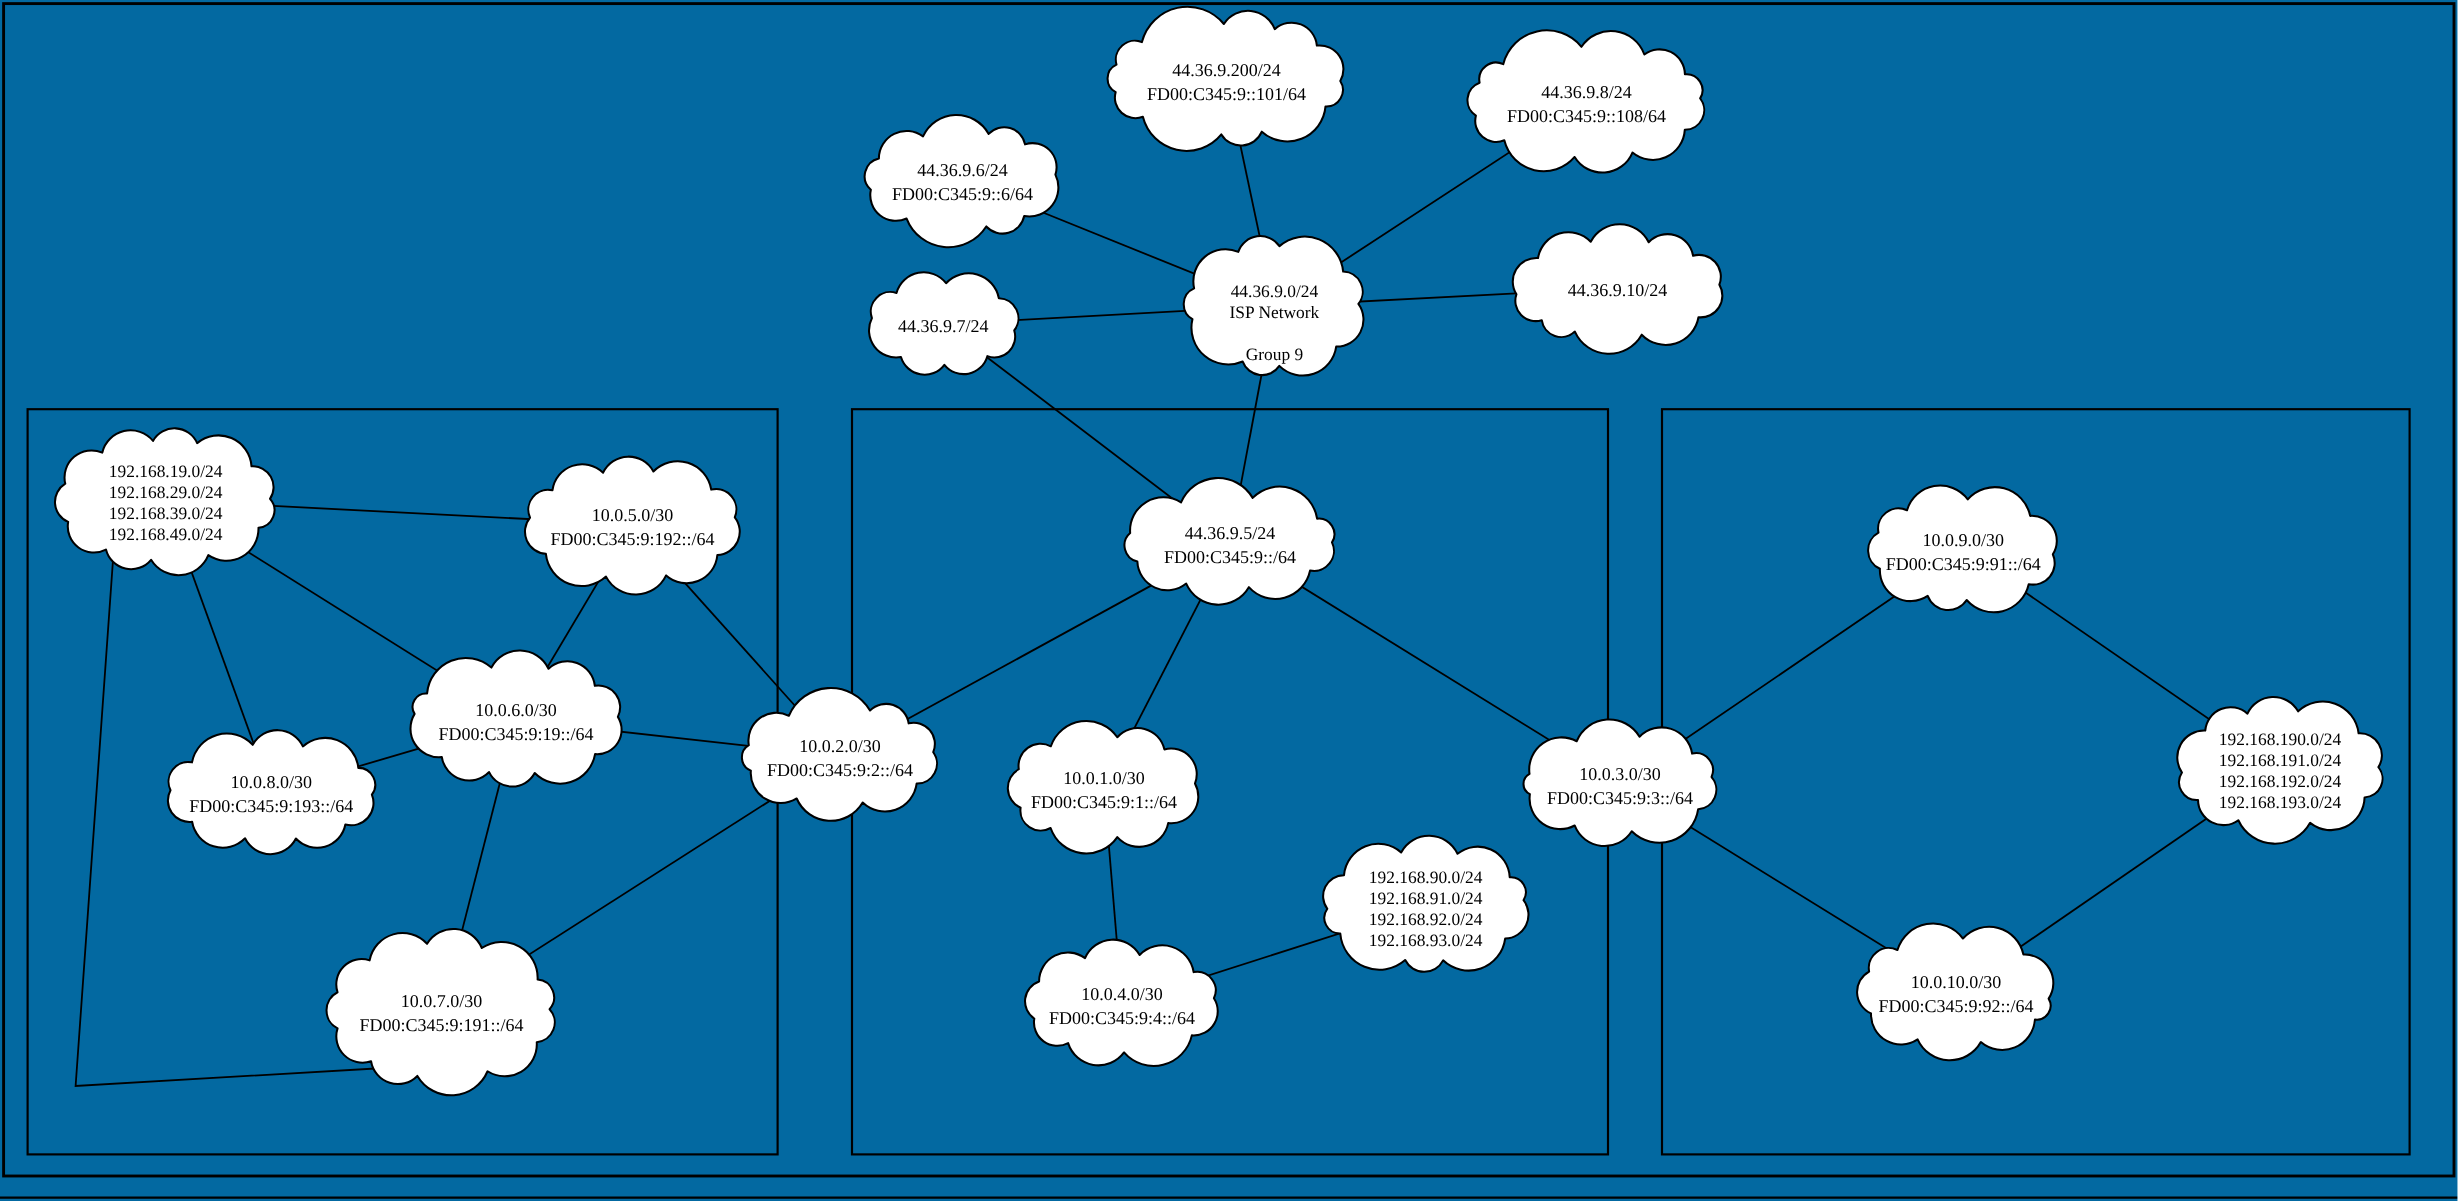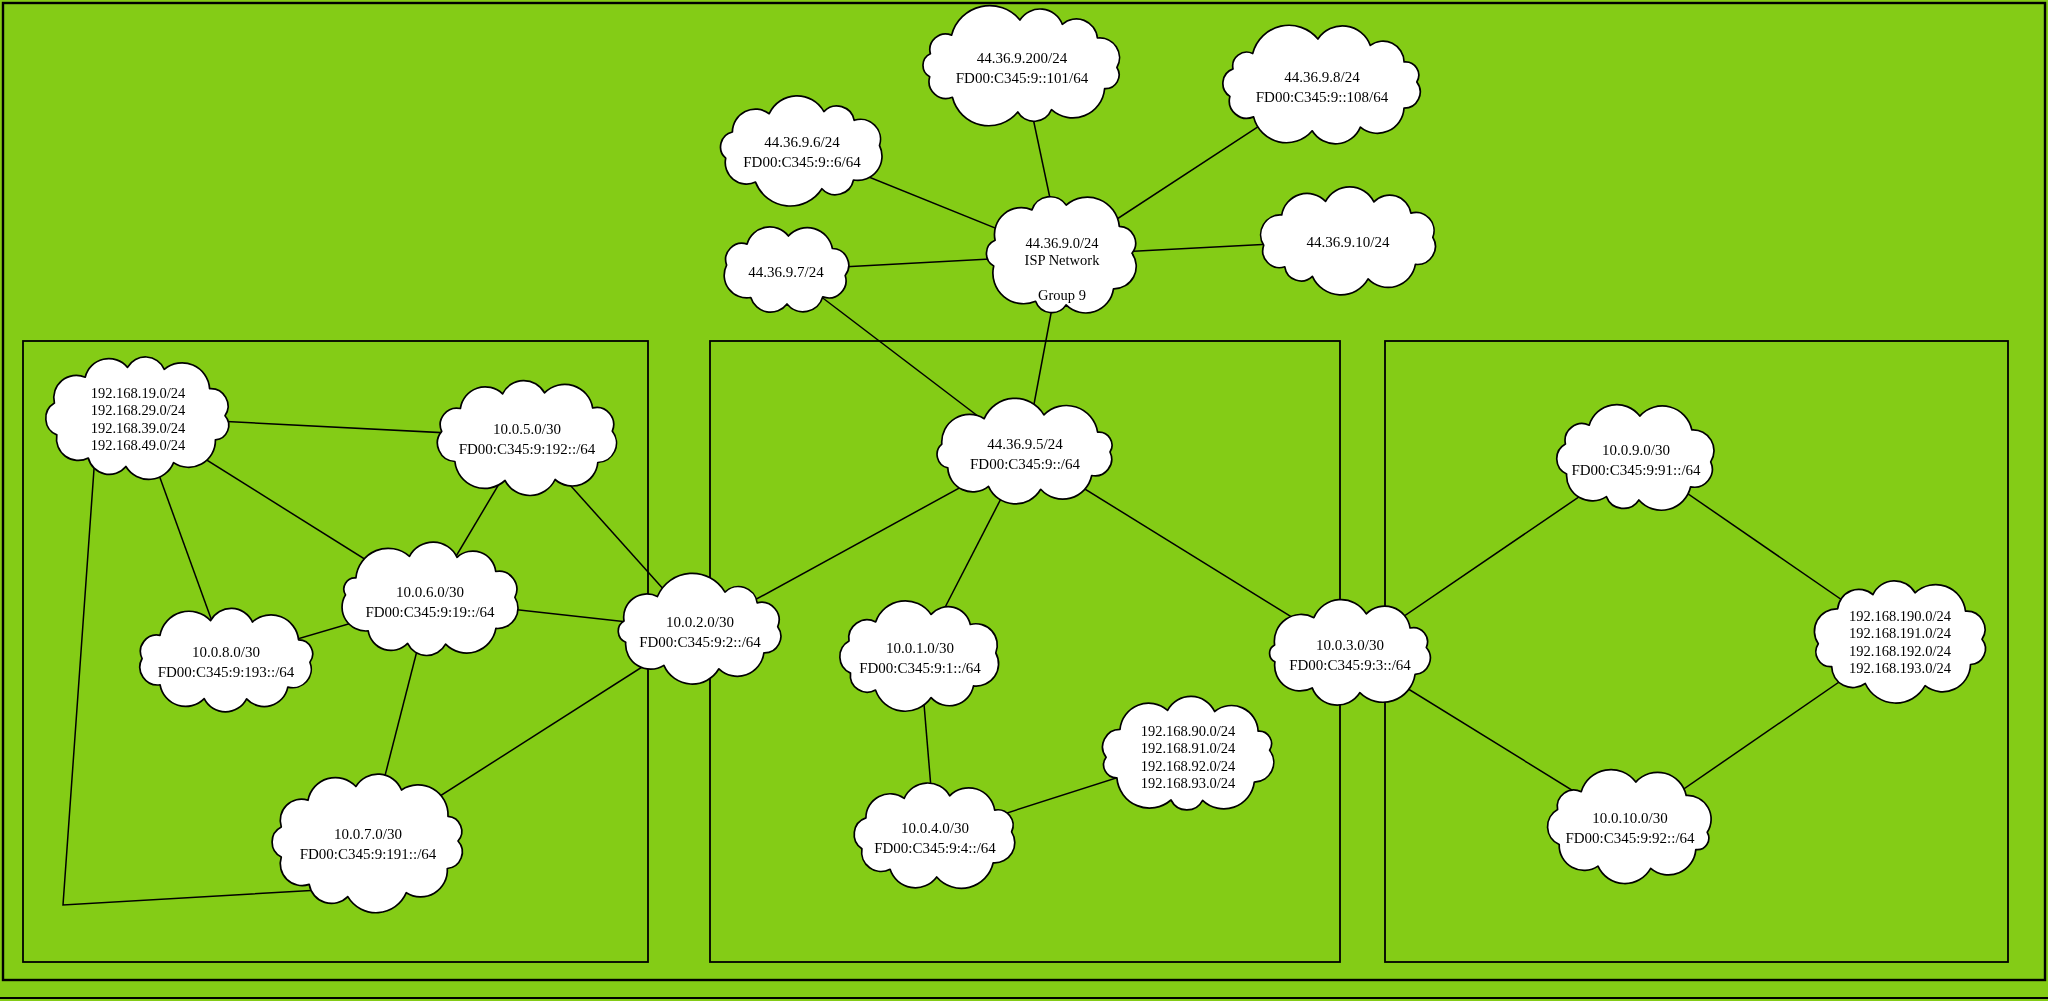--- a/index.html
+++ b/index.html
@@ -1,19 +1,19 @@
 <!DOCTYPE html>
 <html><head>
 <meta charset="utf-8">
 <style>
   html,body{margin:0;padding:0;background:#ffffff;}
   .canvas{
     position:relative;
     width:2048px;height:1001px;
-    background:#84cc16;
+    background:#0369a1;
     font-family:"Liberation Serif", serif;
     overflow:hidden;
   }
   svg{display:block;width:2048px;height:1001px;}
   .outer-border{fill:none;stroke:#000;stroke-width:2.4;}
   .bottom-edge{stroke:#000;stroke-width:2;}
   .group-box{fill:none;stroke:#000;stroke-width:1.8;}
   .edge{stroke:#000;stroke-width:1.5;fill:none;}
   .cloud-shape{fill:#ffffff;stroke:#000;stroke-width:1.7;stroke-linejoin:round;}
   .cloud-label{font-family:"Liberation Serif", serif;fill:#000;text-anchor:middle;}

